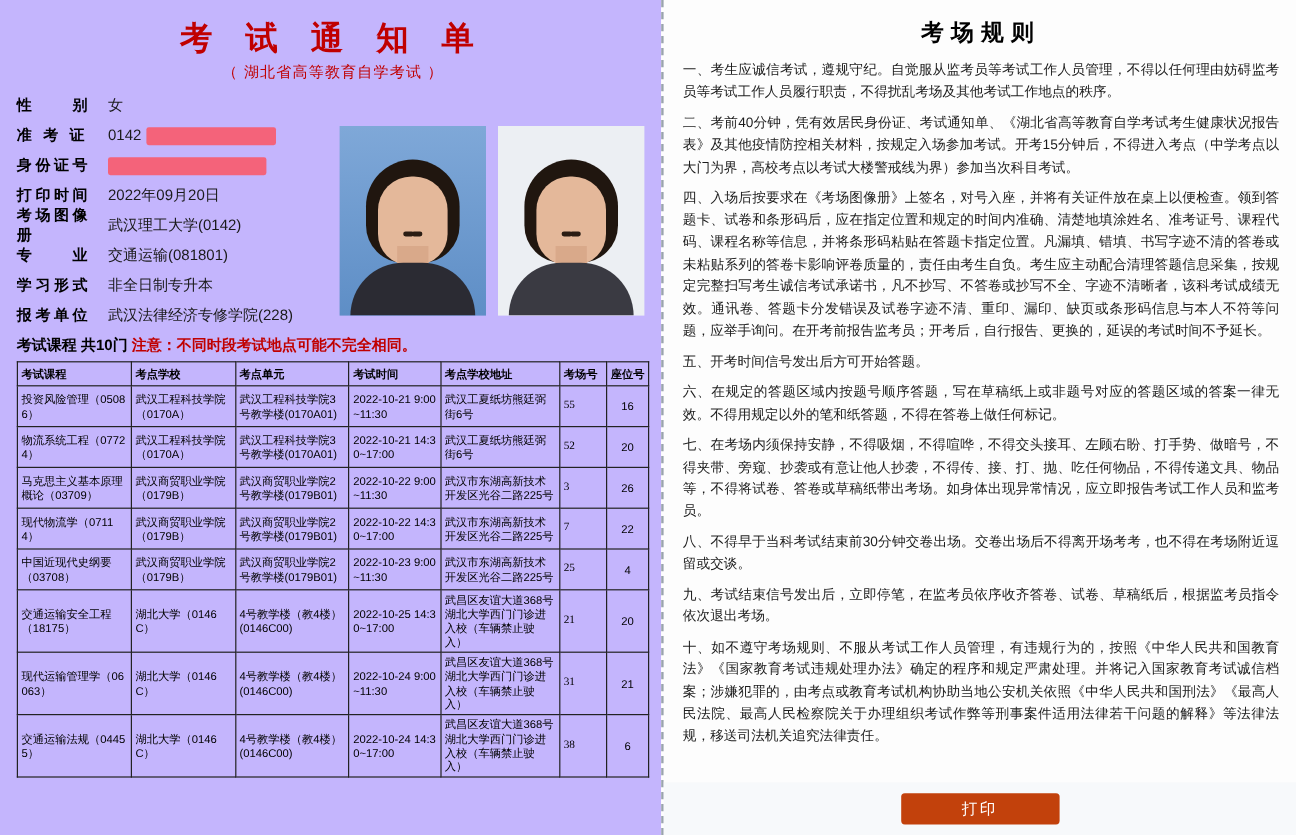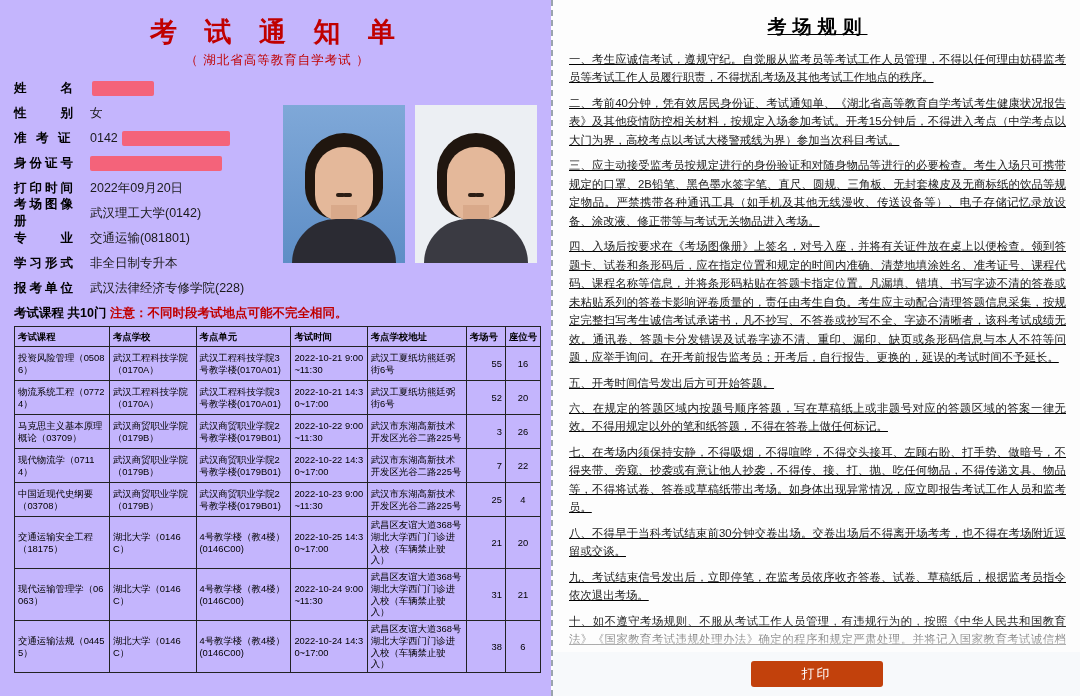--- a/index.html
+++ b/index.html
@@ -177,32 +177,31 @@
     text-align: left;
     height: 20px;
     margin-top: 28px;
   }
   table.courses td { height: 34px; }
   .c1 { width: 92px; }
   .c2 { width: 84px; }
   .c3 { width: 92px; }
   .c4 { width: 74px; }
   .c5 { width: 96px; }
-  .c6 { width: 38px; text-align: right; }
+  .c6 { width: 38px; text-align: left; font-family: Liberation Serif, serif; }
   .c7 { width: 34px; text-align: center; margin-top: 24px; }
   
   .right {
     width: 529px;
     height: 696px;
     background: #fdfdfd;
     border-left: 2px dashed #9aa4ad;
     padding: 10px 14px 0 16px;
     position: relative;
     overflow: hidden;
-    text-decoration: underline;
   }
   .rules-title {
     text-align: center;
     font-size: 19px;
     font-weight: bold;
     letter-spacing: 6px;
     margin: 4px 0 10px 0;
     color: #000;
   }
   .rule-p {
@@ -244,24 +243,20 @@
 <body>
 
 <div class="page">
 
   <div class="left">
     <div class="title-main">考 试 通 知 单</div>
     <div class="title-sub">（ 湖北省高等教育自学考试 ）</div>
 
     <div class="info-area">
       <div class="info-list">
-        <div class="info-row">
-          <span class="info-label">姓　　名</span>
-          <span class="info-value"><span class="redacted r-name"></span></span>
-        </div>
         <div class="info-row">
           <span class="info-label">性　　别</span>
           <span class="info-value">女</span>
         </div>
         <div class="info-row">
           <span class="info-label">准 考 证</span>
           <span class="info-value">0142</span>
           <span class="redacted r-num"></span>
         </div>
         <div class="info-row">
@@ -420,21 +415,20 @@
 
       </tbody>
     </table>
   </div>
 
   <div class="right">
     <div class="rules-title">考场规则</div>
 
     <div class="rule-p">一、考生应诚信考试，遵规守纪。自觉服从监考员等考试工作人员管理，不得以任何理由妨碍监考员等考试工作人员履行职责，不得扰乱考场及其他考试工作地点的秩序。</div>
     <div class="rule-p">二、考前40分钟，凭有效居民身份证、考试通知单、《湖北省高等教育自学考试考生健康状况报告表》及其他疫情防控相关材料，按规定入场参加考试。开考15分钟后，不得进入考点（中学考点以大门为界，高校考点以考试大楼警戒线为界）参加当次科目考试。</div>
-    <div class="rule-p">三、应主动接受监考员按规定进行的身份验证和对随身物品等进行的必要检查。考生入场只可携带规定的口罩、2B铅笔、黑色墨水签字笔、直尺、圆规、三角板、无封套橡皮及无商标纸的饮品等规定物品。严禁携带各种通讯工具（如手机及其他无线漫收、传送设备等）、电子存储记忆录放设备、涂改液、修正带等与考试无关物品进入考场。</div>
     <div class="rule-p">四、入场后按要求在《考场图像册》上签名，对号入座，并将有关证件放在桌上以便检查。领到答题卡、试卷和条形码后，应在指定位置和规定的时间内准确、清楚地填涂姓名、准考证号、课程代码、课程名称等信息，并将条形码粘贴在答题卡指定位置。凡漏填、错填、书写字迹不清的答卷或未粘贴系列的答卷卡影响评卷质量的，责任由考生自负。考生应主动配合清理答题信息采集，按规定完整扫写考生诚信考试承诺书，凡不抄写、不答卷或抄写不全、字迹不清晰者，该科考试成绩无效。通讯卷、答题卡分发错误及试卷字迹不清、重印、漏印、缺页或条形码信息与本人不符等问题，应举手询问。在开考前报告监考员；开考后，自行报告、更换的，延误的考试时间不予延长。</div>
     <div class="rule-p">五、开考时间信号发出后方可开始答题。</div>
     <div class="rule-p">六、在规定的答题区域内按题号顺序答题，写在草稿纸上或非题号对应的答题区域的答案一律无效。不得用规定以外的笔和纸答题，不得在答卷上做任何标记。</div>
     <div class="rule-p">七、在考场内须保持安静，不得吸烟，不得喧哗，不得交头接耳、左顾右盼、打手势、做暗号，不得夹带、旁窥、抄袭或有意让他人抄袭，不得传、接、打、抛、吃任何物品，不得传递文具、物品等，不得将试卷、答卷或草稿纸带出考场。如身体出现异常情况，应立即报告考试工作人员和监考员。</div>
     <div class="rule-p">八、不得早于当科考试结束前30分钟交卷出场。交卷出场后不得离开场考考，也不得在考场附近逗留或交谈。</div>
     <div class="rule-p">九、考试结束信号发出后，立即停笔，在监考员依序收齐答卷、试卷、草稿纸后，根据监考员指令依次退出考场。</div>
     <div class="rule-p">十、如不遵守考场规则、不服从考试工作人员管理，有违规行为的，按照《中华人民共和国教育法》《国家教育考试违规处理办法》确定的程序和规定严肃处理。并将记入国家教育考试诚信档案；涉嫌犯罪的，由考点或教育考试机构协助当地公安机关依照《中华人民共和国刑法》《最高人民法院、最高人民检察院关于办理组织考试作弊等刑事案件适用法律若干问题的解释》等法律法规，移送司法机关追究法律责任。</div>
 
     <div class="fade"></div>
     <div class="print-bar">

